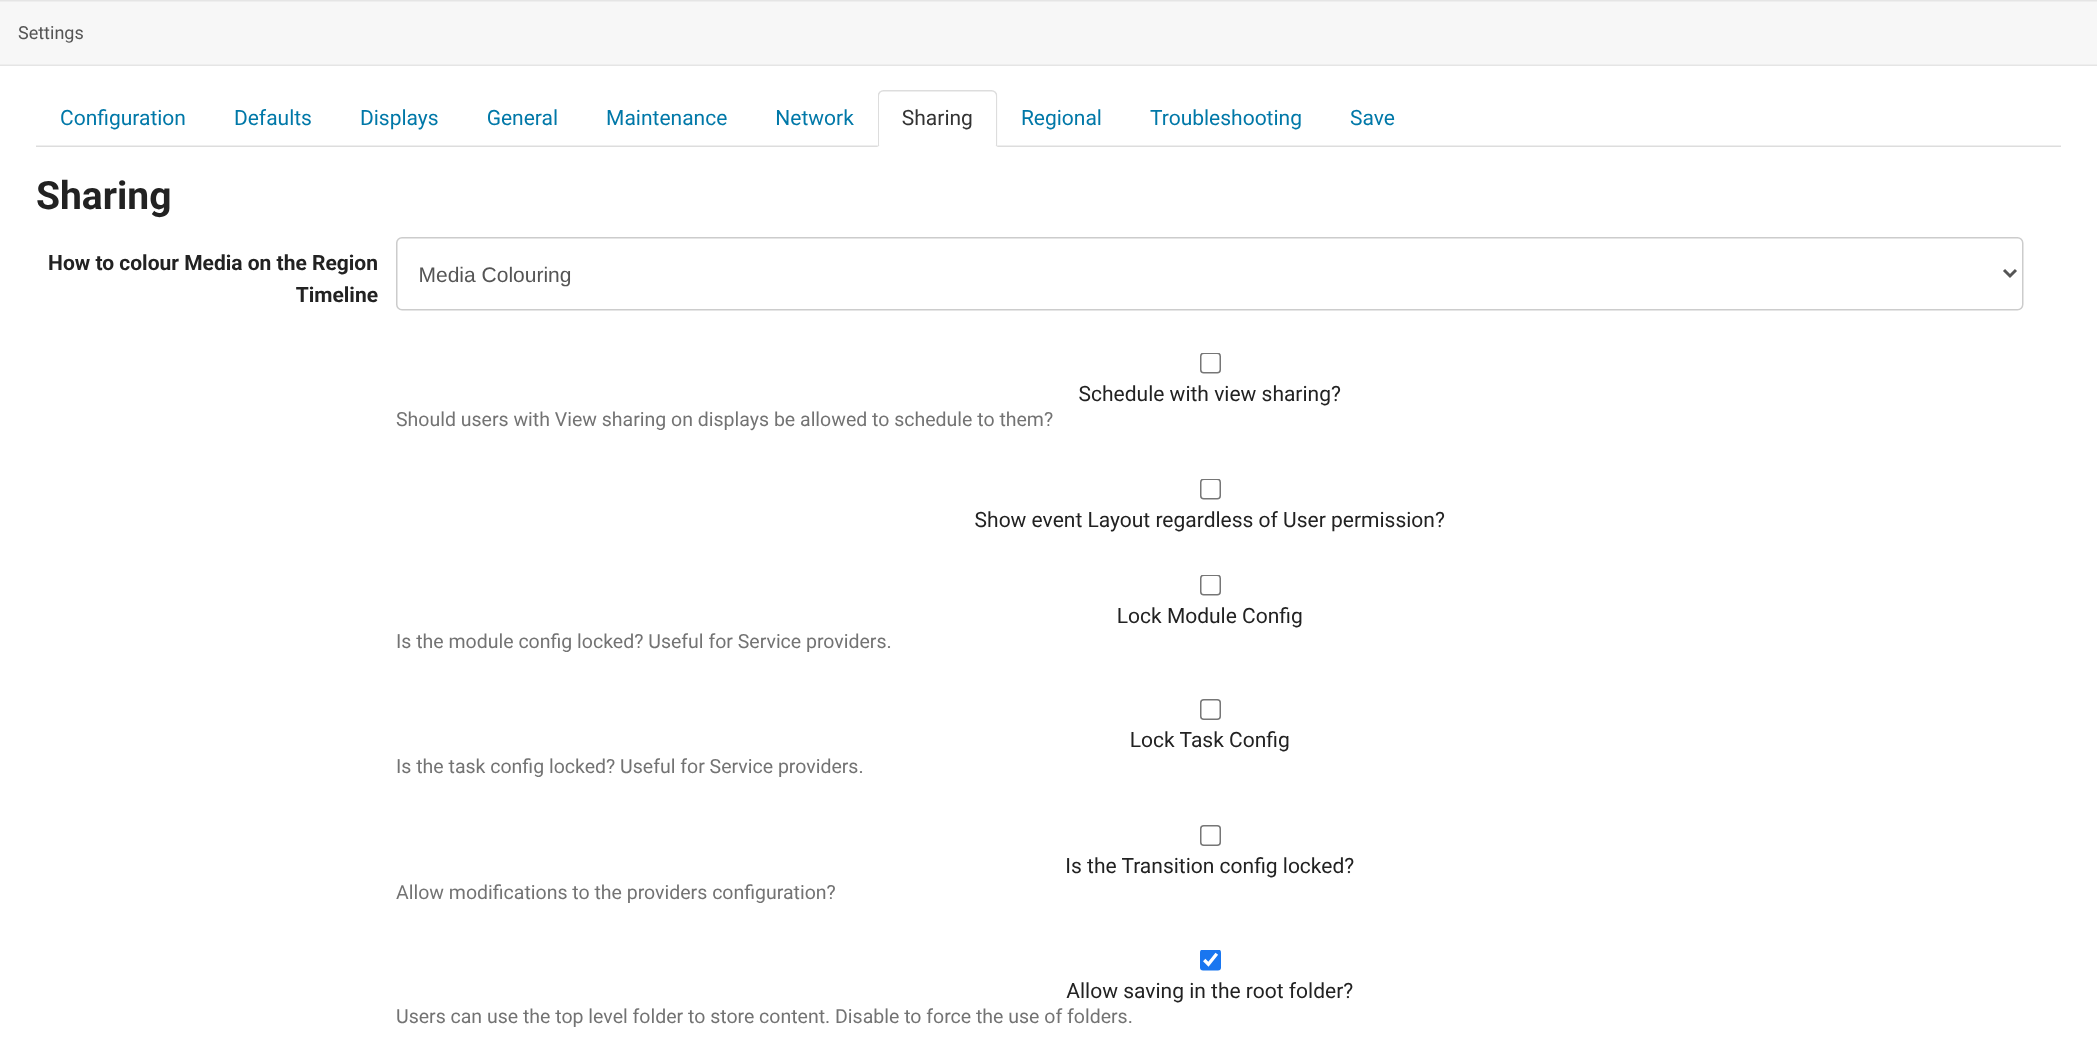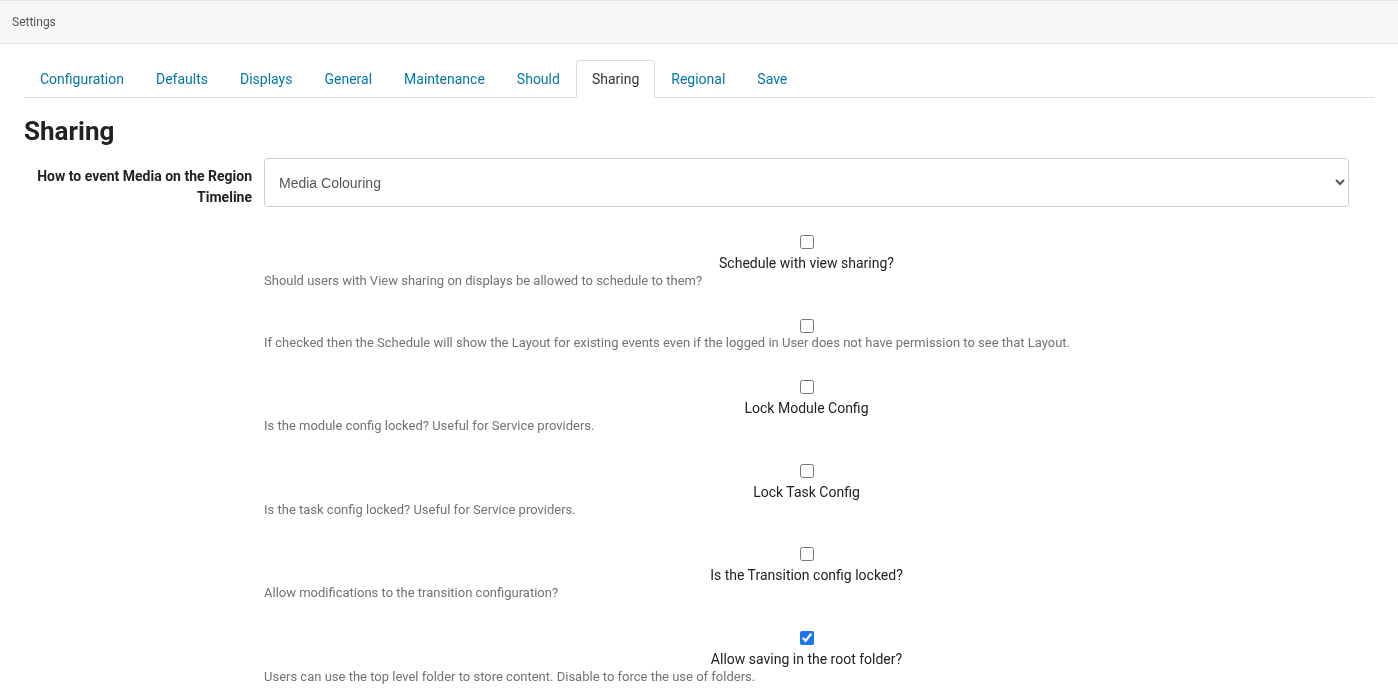--- a/index.html
+++ b/index.html
@@ -140,73 +140,74 @@
 </div>
 
 <div class="content">
 
   <div class="tabs" id="tabs-container">
       <div class="tab">Configuration</div>
       <div class="tab">Defaults</div>
       <div class="tab">Displays</div>
       <div class="tab">General</div>
       <div class="tab">Maintenance</div>
-      <div class="tab">Should</div>
+      <div class="tab">Network</div>
       <div class="tab active">Sharing</div>
       <div class="tab">Regional</div>
+      <div class="tab">Troubleshooting</div>
       <div class="tab">Save</div>
     </div>
 
   <h2 class="section-title">Sharing</h2>
 
   <div class="form-row">
     <div class="form-label-col">
-      <span class="form-label-bold">How to event Media on the Region Timeline</span>
+      <span class="form-label-bold">How to colour Media on the Region Timeline</span>
     </div>
     <div class="form-input-col">
       <div class="select-wrapper">
         <select>
           <option>Media Colouring</option>
         </select>
       </div>
 
       <div id="checkboxes-container">
           <div class="checkbox-group">
             <div class="checkbox-row">
               <input type="checkbox" id="cb-0" style="">
               <label for="cb-0">Schedule with view sharing?</label>
             </div>
             <div class="help-text">Should users with View sharing on displays be allowed to schedule to them?</div>
           </div>
           <div class="checkbox-group">
             <div class="checkbox-row">
               <input type="checkbox" id="cb-1" style="">
-            </div>
-            <div class="help-text">If checked then the Schedule will show the Layout for existing events even if the logged in User does not have permission to see that Layout.</div>
+              <label for="cb-1">Show event Layout regardless of User permission?</label>
+            </div>
           </div>
           <div class="checkbox-group">
             <div class="checkbox-row">
               <input type="checkbox" id="cb-2" style="">
               <label for="cb-2">Lock Module Config</label>
             </div>
             <div class="help-text">Is the module config locked? Useful for Service providers.</div>
           </div>
           <div class="checkbox-group">
             <div class="checkbox-row">
               <input type="checkbox" id="cb-3" style="">
               <label for="cb-3">Lock Task Config</label>
             </div>
             <div class="help-text">Is the task config locked? Useful for Service providers.</div>
           </div>
           <div class="checkbox-group">
             <div class="checkbox-row">
               <input type="checkbox" id="cb-4" style="">
               <label for="cb-4">Is the Transition config locked?</label>
             </div>
-            <div class="help-text">Allow modifications to the transition configuration?</div>
+            <div class="help-text">Allow modifications to the providers configuration?</div>
           </div>
           <div class="checkbox-group">
             <div class="checkbox-row">
               <input type="checkbox" id="cb-5" checked="" style="">
               <label for="cb-5">Allow saving in the root folder?</label>
             </div>
             <div class="help-text">Users can use the top level folder to store content. Disable to force the use of folders.</div>
           </div>
         </div>
     </div>

